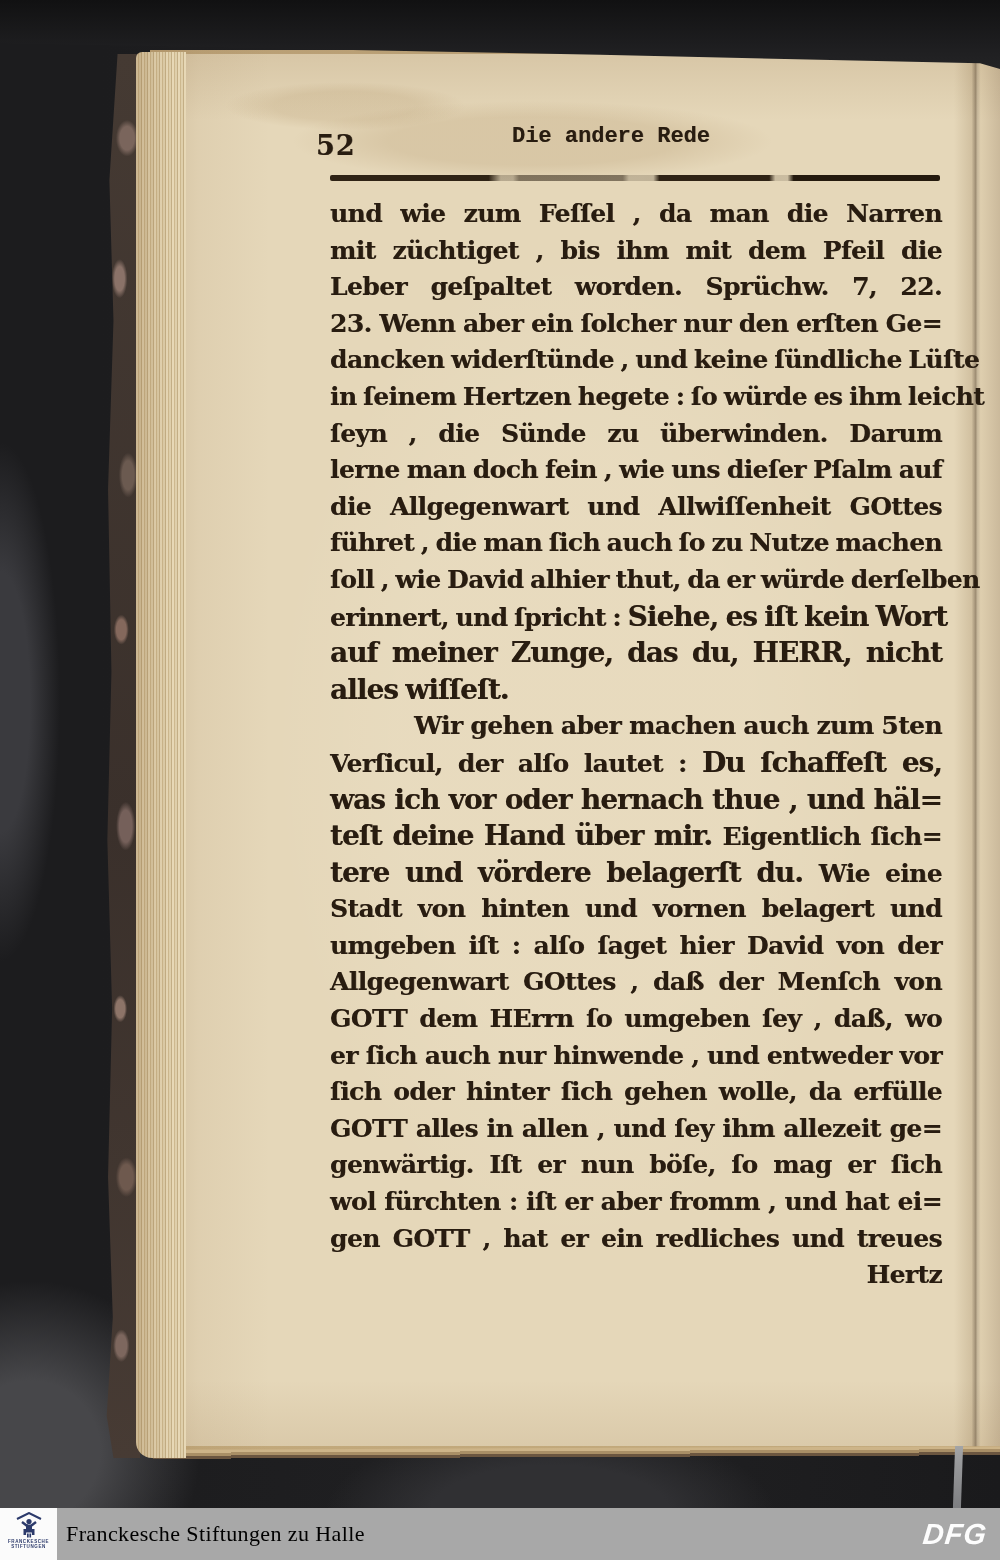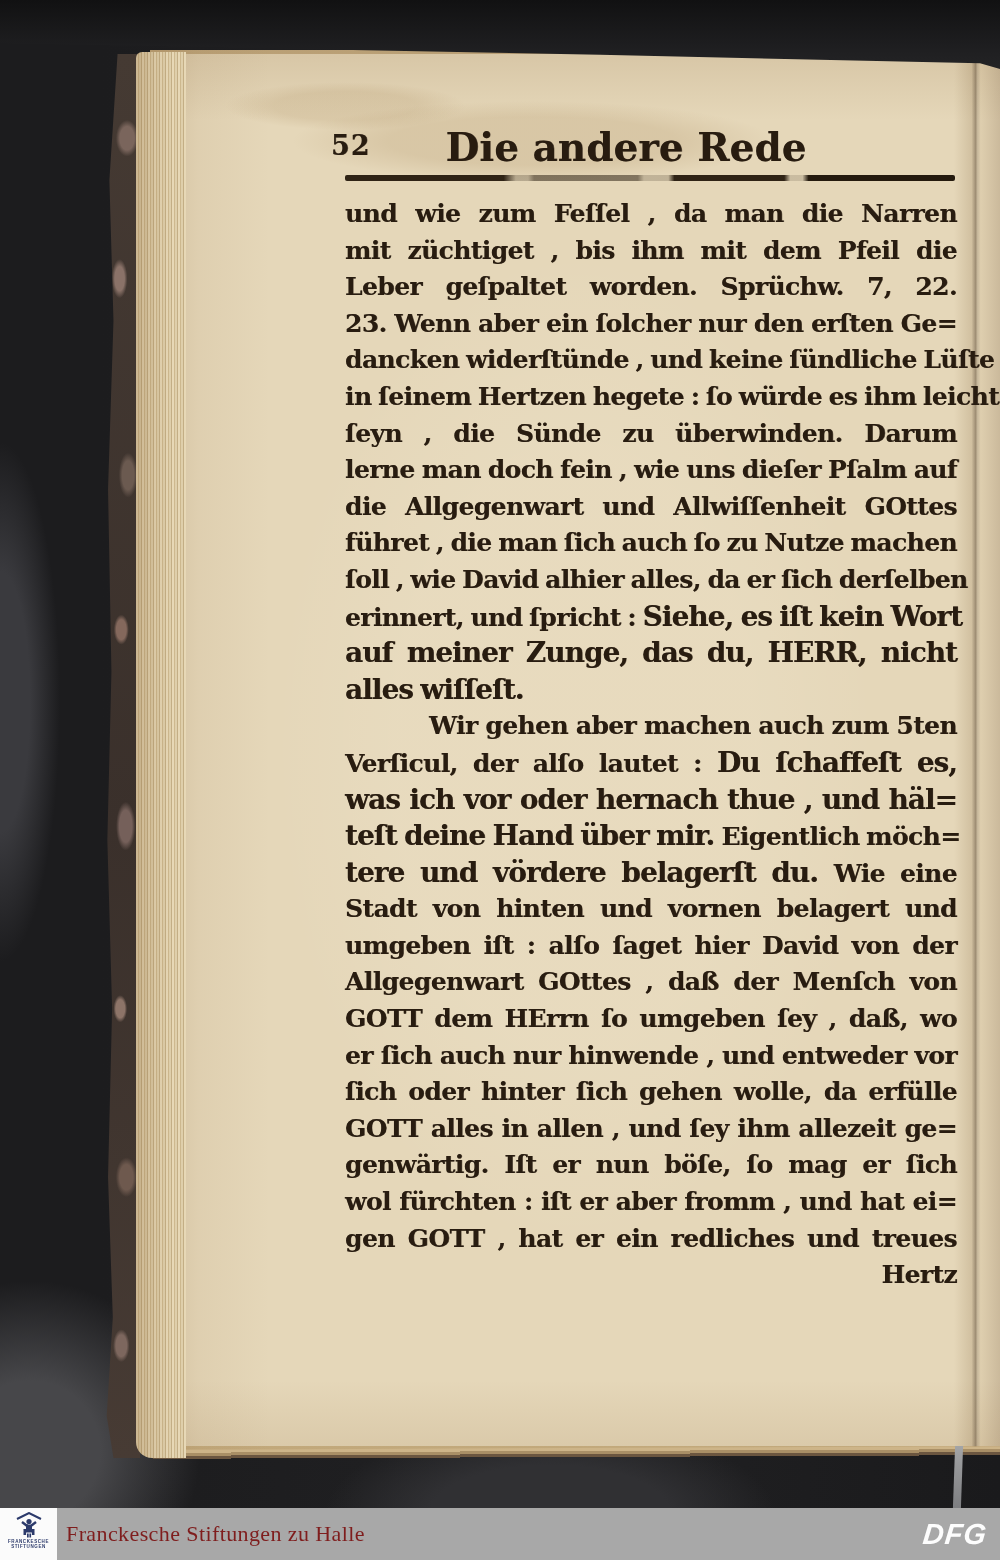--- a/index.html
+++ b/index.html
@@ -62,29 +62,29 @@
     position:absolute;right:0;top:0;bottom:0;width:46px;pointer-events:none;
     background:linear-gradient(90deg,
       rgba(120,90,50,0) 0,
       rgba(120,90,50,.18) 38%,
       rgba(60,40,20,.42) 47%,
       rgba(60,40,20,.18) 51%,
       rgba(175,145,100,.12) 58%,
       rgba(110,80,50,.22) 100%);
   }
   
-  .content{position:absolute;left:195px;top:0;width:612px;color:var(--ink,#281c10);}
+  .content{position:absolute;left:180px;top:0;width:612px;color:var(--ink,#281c10);}
   .header-row{position:relative;margin-top:74px;height:42px;}
   .pageno{
     position:absolute;left:-14px;top:6px;font-size:27px;font-weight:700;
     letter-spacing:1px;text-shadow:.4px .4px 0 rgba(40,28,16,.55);
   }
   .running-title{
-    display:block;text-align:center;margin-right:50px;font-size:39px;font-weight:700;
-    letter-spacing:0px; text-shadow:.4px .4px 0 rgba(40,28,16,.55);
+    display:block;text-align:center;margin-right:50px;font-size:22px;font-weight:700;
+    letter-spacing:0px; text-shadow:.4px .4px 0 rgba(40,28,16,.55);font-family:Liberation Mono, monospace;
   }
   .rule{
     margin-top:9px;height:6px;width:610px;border-radius:2px;
     background:linear-gradient(90deg,
       #2f2315 0 26%, rgba(47,35,21,.25) 28% 30%,
       rgba(47,35,21,.55) 31% 48%, rgba(47,35,21,.2) 49% 51%,
       #32261735 52% 53%, #2f2315 54% 72%, rgba(47,35,21,.15) 73% 75%,
       #241a0e 76% 100%);
   }
   .text-block{margin-top:15px;}
@@ -116,21 +116,21 @@
   }
   .logo-box{
     position:absolute;left:0;top:0;width:57px;height:52px;background:#fbfbfb;
     text-align:center;color:var(--logo_blue,#2c3a6b);
   }
   .logo-box svg{display:block;margin:4px auto 1px auto;}
   .logo-caption{font-family:"Liberation Sans",sans-serif;font-size:4.5px;line-height:5px;
     font-weight:bold;letter-spacing:.6px;color:var(--logo_blue,#2c3a6b);}
   .inst-name{
     position:absolute;left:66px;top:0;height:52px;line-height:52px;
-    font-family:"Liberation Serif",serif;font-size:22px;color:#7f1d1d;letter-spacing:.4px;
+    font-family:"Liberation Serif",serif;font-size:22px;color:#000000;letter-spacing:.4px;
   }
   .dfg{
     position:absolute;right:13px;top:10px;
     font-family:"Liberation Sans",sans-serif;font-weight:bold;font-size:29px;line-height:32px;
     color:#fdfdfd;font-style:italic;transform:skewX(-6deg);letter-spacing:1px;
   }
 </style>
 </head>
 <body>
 
@@ -148,28 +148,28 @@
           <div class="line"><span>und wie zum Feſſel , da man die Narren</span></div>
           <div class="line"><span>mit züchtiget , bis ihm mit dem Pfeil die</span></div>
           <div class="line"><span>Leber geſpaltet worden. Sprüchw. 7, 22.</span></div>
           <div class="line"><span>23. Wenn aber ein ſolcher nur den erſten Ge=</span></div>
           <div class="line"><span>dancken widerſtünde , und keine ſündliche Lüſte</span></div>
           <div class="line"><span>in ſeinem Hertzen hegete : ſo würde es ihm leicht</span></div>
           <div class="line"><span>ſeyn , die Sünde zu überwinden. Darum</span></div>
           <div class="line"><span>lerne man doch fein , wie uns dieſer Pſalm auf</span></div>
           <div class="line"><span>die Allgegenwart und Allwiſſenheit GOttes</span></div>
           <div class="line"><span>führet , die man ſich auch ſo zu Nutze machen</span></div>
-          <div class="line"><span>ſoll , wie David alhier alles, da er ſich derſelben</span></div>
+          <div class="line"><span>ſoll , wie David alhier thut, da er würde derſelben</span></div>
           <div class="line"><span>erinnert, und ſpricht : </span><span class="em">Siehe, es iſt kein Wort</span></div>
           <div class="line"><span class="em">auf meiner Zunge, das du, HERR, nicht</span></div>
           <div class="line nojust"><span class="em">alles wiſſeſt.</span></div>
           <div class="line indent"><span>Wir gehen aber machen auch zum 5ten</span></div>
           <div class="line"><span>Verſicul, der alſo lautet : </span><span class="em">Du ſchaffeſt es,</span></div>
           <div class="line"><span class="em">was ich vor oder hernach thue , und häl=</span></div>
-          <div class="line"><span class="em">teſt deine Hand über mir. </span><span>Eigentlich möch=</span></div>
+          <div class="line"><span class="em">teſt deine Hand über mir. </span><span>Eigentlich ſich=</span></div>
           <div class="line"><span class="em">tere und vördere belagerſt du. </span><span>Wie eine</span></div>
           <div class="line"><span>Stadt von hinten und vornen belagert und</span></div>
           <div class="line"><span>umgeben iſt : alſo ſaget hier David von der</span></div>
           <div class="line"><span>Allgegenwart GOttes , daß der Menſch von</span></div>
           <div class="line"><span>GOTT dem HErrn ſo umgeben ſey , daß, wo</span></div>
           <div class="line"><span>er ſich auch nur hinwende , und entweder vor</span></div>
           <div class="line"><span>ſich oder hinter ſich gehen wolle, da erfülle</span></div>
           <div class="line"><span>GOTT alles in allen , und ſey ihm allezeit ge=</span></div>
           <div class="line"><span>genwärtig. Iſt er nun böſe, ſo mag er ſich</span></div>
           <div class="line"><span>wol fürchten : iſt er aber fromm , und hat ei=</span></div>

